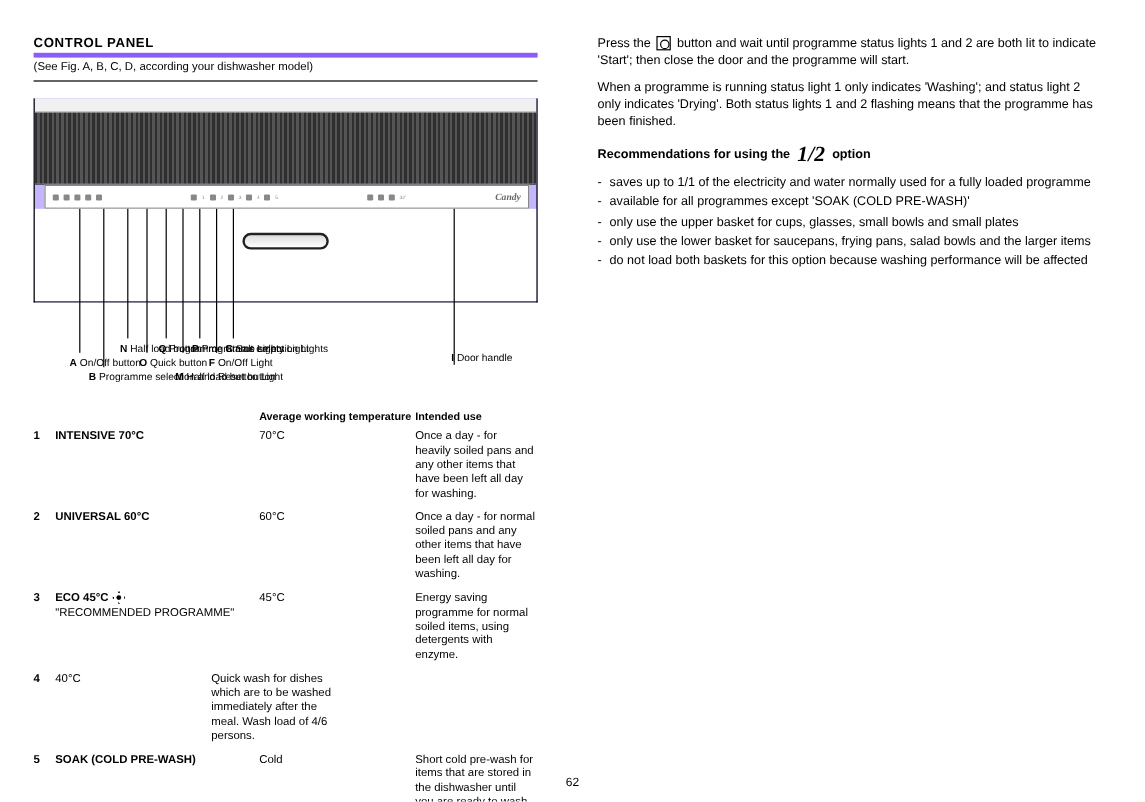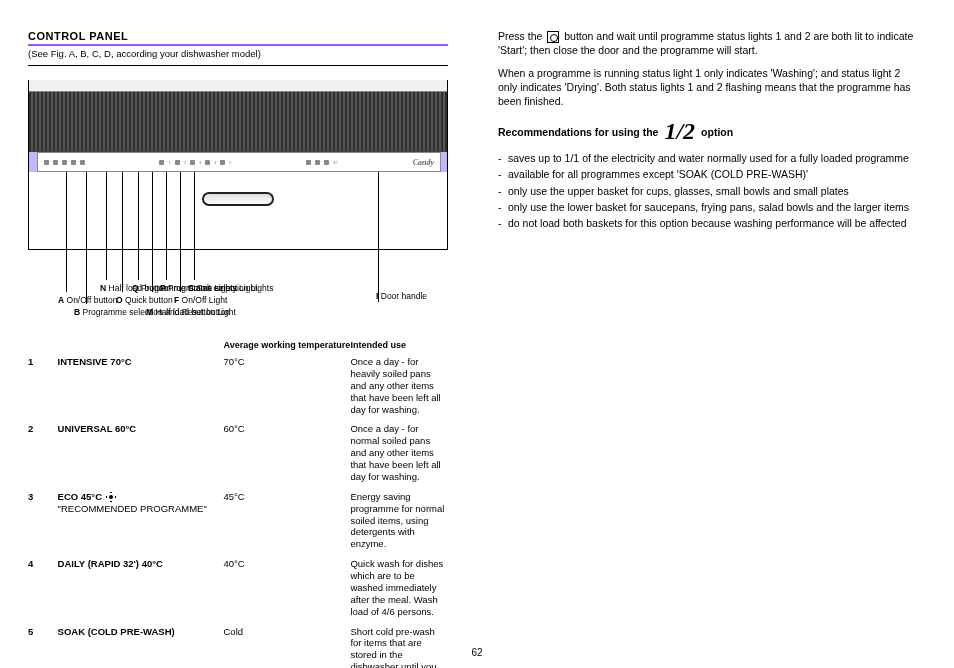--- a/index.html
+++ b/index.html
@@ -21,21 +21,21 @@
     flex-shrink: 0;
   }
   .right-col {
     width: 420px;
     flex-shrink: 0;
   }
   .control-title {
     font-size: 11px;
     font-weight: bold;
     letter-spacing: 0.5px;
-    border-bottom: 2px solid #8b5cf6;
+    border-bottom: 4px solid #8b5cf6;
     padding-bottom: 2px;
     margin-bottom: 2px;
   }
   .control-sub {
     font-size: 9.5px;
     border-bottom: 1px solid #000;
     padding-bottom: 6px;
     margin-bottom: 14px;
   }
   
@@ -113,36 +113,36 @@
   .para .inline-icon::after{
     content:"";
     position:absolute;left:2px;top:2px;width:6px;height:6px;border:1px solid #000;border-radius:50%;
   }
   .reco-title {
     font-size:10.5px;font-weight:bold;margin-top:10px;margin-bottom:6px;
     display:flex;align-items:center;gap:6px;
   }
   .half-icon {
     font-family: "Times New Roman", serif;
-    font-size:24px; font-weight:bold; font-style:italic;
+    font-size:18px; font-weight:bold; font-style:italic;
     display:inline-block;
   }
   .bullet-list { font-size:10.5px; line-height:1.35; }
   .bullet-list .row { display:flex; margin-bottom:2px;}
   .bullet-list .dash { width:10px; flex-shrink:0; }
   .bullet-list .txt { flex:1; }
 
   
   .prog-section { margin-top: 20px; }
   .prog-header {
     display:flex;
     font-size:9px;
   }
   .prog-id { width:18px; font-weight:bold; }
-  .prog-name { width:170px;margin-left:12px; }
+  .prog-name { width:170px; }
   .prog-temp { width:130px; }
   .prog-use  { width:100px; }
   .prog-row {
     display:flex;
     font-size:9.5px;
     margin-bottom:8px;
     line-height:1.25;
   }
   .prog-row .prog-name { font-weight:normal; }
   .prog-row .prog-name b { font-weight:bold; }
@@ -265,21 +265,20 @@
         <div class="prog-name">
           <b>ECO 45°C</b><span class="sun-icon"></span><br>
           <span>"RECOMMENDED PROGRAMME"</span>
         </div>
         <div class="prog-temp">45°C</div>
         <div class="prog-use">Energy saving programme for normal soiled items, using detergents with enzyme.</div>
       </div>
 
       <div class="prog-row">
         <div class="prog-id">4</div>
-        <div class="prog-name"><b>DAILY (RAPID 32') 40°C</b></div>
         <div class="prog-temp">40°C</div>
         <div class="prog-use">Quick wash for dishes which are to be washed immediately after the meal. Wash load of 4/6 persons.</div>
       </div>
 
       <div class="prog-row">
         <div class="prog-id">5</div>
         <div class="prog-name"><b>SOAK (COLD PRE-WASH)</b></div>
         <div class="prog-temp">Cold</div>
         <div class="prog-use">Short cold pre-wash for items that are stored in the dishwasher until you are ready to wash a full load.</div>
       </div>

